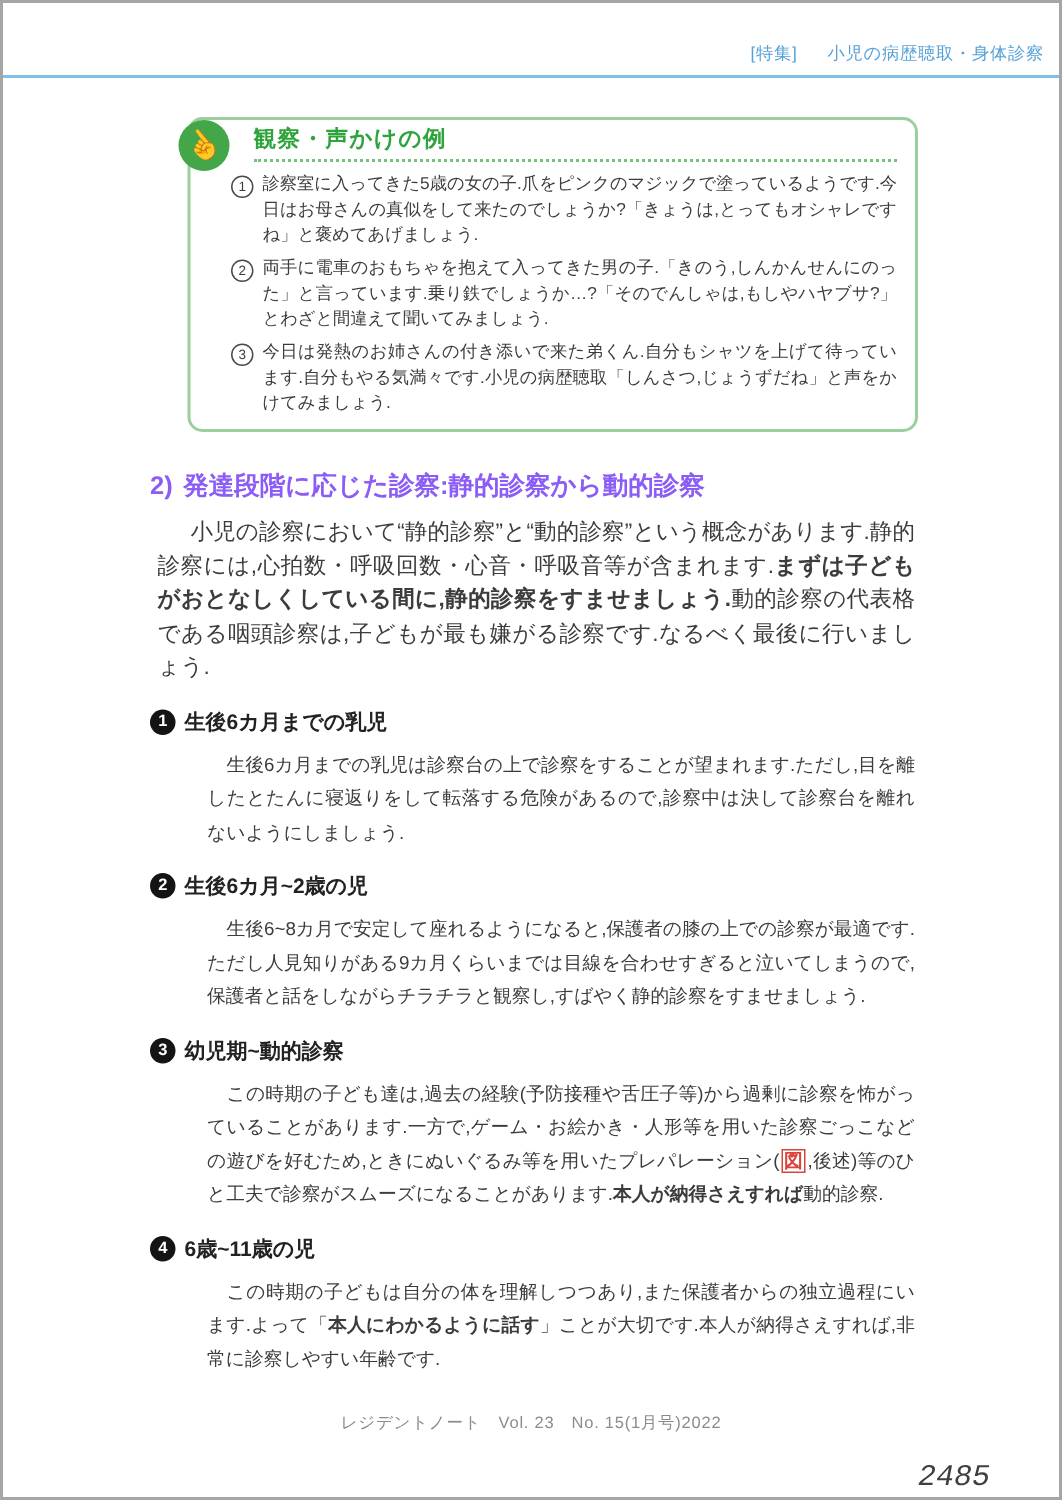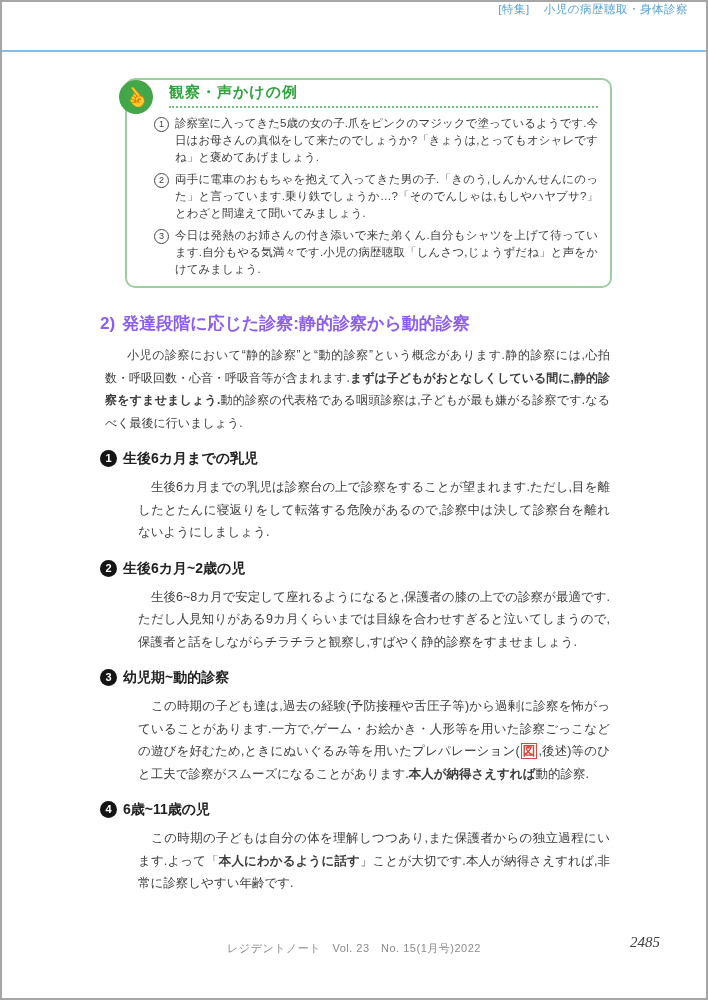--- a/index.html
+++ b/index.html
@@ -7,23 +7,23 @@
     position:relative; width:708px; height:1000px; margin:0 auto;
     background:#ffffff; border:2px solid #a6a6a6; box-sizing:border-box;
     overflow:hidden; color:#3c3c3c;
     font-family:"Liberation Sans", sans-serif;
   }
 
   
   .hdr {
     position:absolute; top:0; left:0; right:0; height:50px;
     border-bottom:2px solid #82bfe8;
-    display:flex; justify-content:flex-end; 
-    padding:0 18px 7px 0; box-sizing:border-box;
-    color:#55a1d7; font-size:11.5px; letter-spacing:0.5px;
+    display:flex; justify-content:flex-end; align-items:flex-end;
+    padding:0 10px 7px 0; box-sizing:border-box;
+    color:#55a1d7; font-size:11.5px; letter-spacing:0.5px;gap:6px;
   }
   .hdr .feat-tag { margin-right:14px; }
 
   
   .example-box {
     position:absolute; left:123px; top:76px; width:487px; box-sizing:border-box;
     border:2px solid #9ccf9e; border-radius:10px;
     padding:3px 12px 8px 14px; background:#fff;
   }
   .hand-icon {
@@ -52,21 +52,21 @@
   .ex-text { text-align:justify; }
 
   
   .content { position:absolute; top:286px; left:0; right:0; padding:0 96px 0 98px; box-sizing:border-box; }
   .sec-heading {
     margin:24px 0 0; font-size:17px; line-height:23px;
     color:#8b5cf6; font-weight:bold;
   }
   .sec-heading .sec-num { margin-right:7px; }
   .intro {
-    margin:9px 0 0 5px; font-size:12px; line-height:22.5px;
+    margin:9px 0 0 5px; font-size:15px; line-height:22.5px;
     text-align:justify; text-indent:22px;
   }
   .subsection { margin-top:15px; }
   .sub-head { display:flex; align-items:center; font-size:14px; font-weight:bold; color:#222222; line-height:19px; }
   .marker {
     flex:0 0 auto; width:17px; height:17px; margin-right:6px;
     background:#141414; color:#ffffff; border-radius:50%;
     display:inline-flex; align-items:center; justify-content:center;
     font-size:11px; font-weight:bold; line-height:1;
   }
@@ -79,23 +79,23 @@
     color:#d9443c; border:1px solid #d9443c;
     padding:0 1px; margin:0 1px; font-weight:bold;
   }
 
   
   .footer-journal {
     position:absolute; top:939px; left:0; right:0;
     text-align:center; font-size:11px; color:#8b8b8b; letter-spacing:0.5px;
   }
   .page-number {
-    position:absolute; top:932px; right:46px;
-    font-family:Liberation Serif, serif; font-style:italic;
-    font-size:15px; color:#3f3f3f;
+    position:absolute; top:972px; right:46px;
+    font-family:Liberation Mono, monospace; font-style:italic;
+    font-size:20px; color:#3f3f3f;
   }
 </style>
 </head>
 <body>
 
 <div class="page">
 
   <header class="hdr">
     <span class="feat-tag">[特集]</span>
     <span class="feat-title">小児の病歴聴取・身体診察</span>

